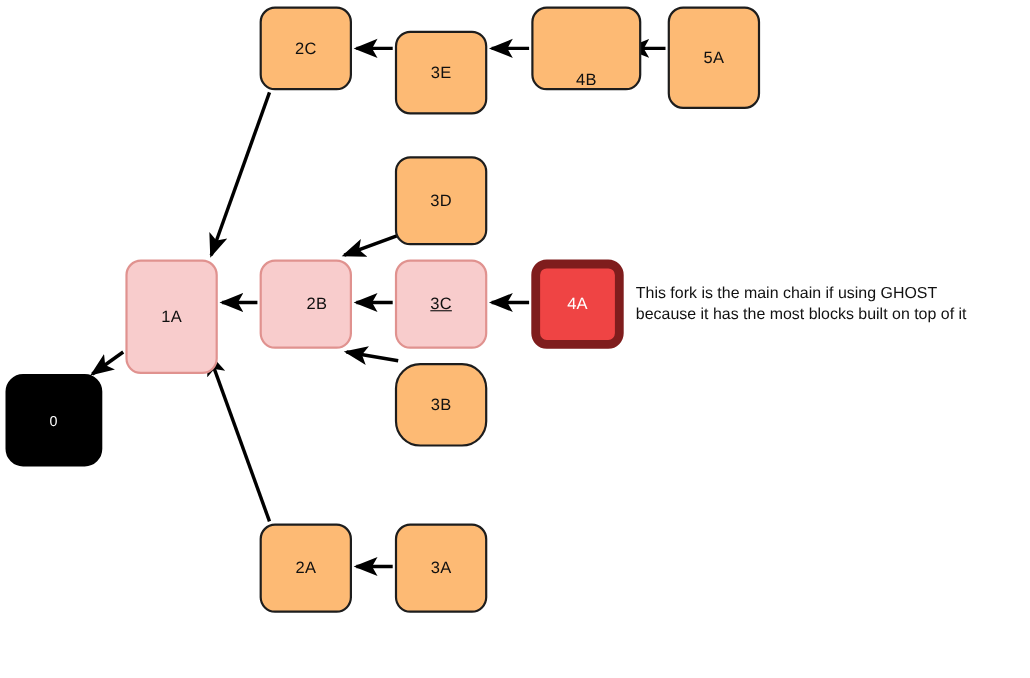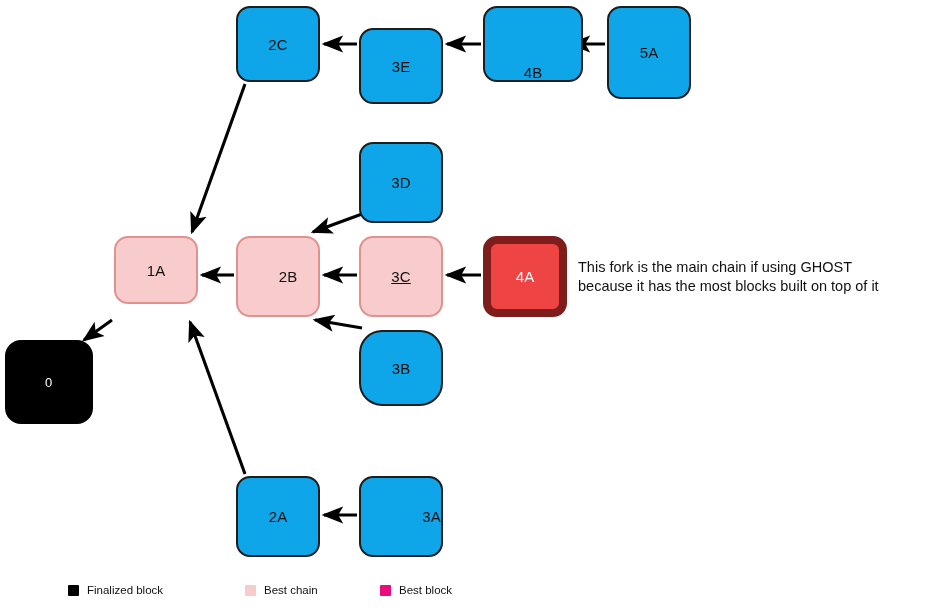--- a/index.html
+++ b/index.html
@@ -38,21 +38,21 @@
     display: flex;
     align-items: center;
     justify-content: center;
     border-radius: 14px;
     font-size: 15px;
     letter-spacing: 0.2px;
     line-height: 1;
     user-select: none;
   }
   .block-plain {
-    background: #0ea5e9;
+    background: #fdba74;
     border: 2px solid #1d1d1d;
     color: #101010;
   }
   .block-bestchain {
     background: #f8cccc;
     border: 2px solid #e0928f;
     color: #101010;
   }
   .block-bestblock {
     background: #ef4444;
@@ -127,21 +127,21 @@
         <line x1="112" y1="320" x2="84" y2="340" marker-end="url(#arrowhead)"></line>
         <line x1="245" y1="474" x2="190" y2="322" marker-end="url(#arrowhead)"></line>
         <line x1="357" y1="515" x2="324" y2="515" marker-end="url(#arrowhead)"></line>
       </g>
   </svg>
 
   <div id="block-layer">
       <div class="block block-finalized" style="left: 5px; top: 340px; width: 88px; height: 84px;">
         <span>0</span>
       </div>
-      <div class="block block-bestchain" style="left: 114px; top: 236px; width: 84px; height: 68px;">
+      <div class="block block-bestchain" style="left: 114px; top: 236px; width: 84px; height: 104px;">
         <span>1A</span>
       </div>
       <div class="block block-bestchain" style="left: 236px; top: 236px; width: 84px; height: 81px; padding-left: 20px;">
         <span>2B</span>
       </div>
       <div class="block block-bestchain" style="left: 359px; top: 236px; width: 84px; height: 81px; text-decoration: underline;">
         <span>3C</span>
       </div>
       <div class="block block-bestblock" style="left: 483px; top: 236px; width: 84px; height: 81px;">
         <span>4A</span>
@@ -160,36 +160,22 @@
       </div>
       <div class="block block-plain" style="left: 359px; top: 142px; width: 84px; height: 81px;">
         <span>3D</span>
       </div>
       <div class="block block-plain" style="left: 359px; top: 330px; width: 84px; height: 76px; border-radius: 23px;">
         <span>3B</span>
       </div>
       <div class="block block-plain" style="left: 236px; top: 476px; width: 84px; height: 81px;">
         <span>2A</span>
       </div>
-      <div class="block block-plain" style="left: 359px; top: 476px; width: 84px; height: 81px; justify-content: flex-end;">
+      <div class="block block-plain" style="left: 359px; top: 476px; width: 84px; height: 81px;">
         <span>3A</span>
       </div>
     </div>
 
   <div class="annotation">This fork is the main chain if using GHOST
 because it has the most blocks built on top of it</div>
 
-  <div class="legend">
-      <div class="legend-item" style="left: 68px; top: 0px;">
-        <span class="legend-swatch" style="background: rgb(0, 0, 0);"></span>
-        <span>Finalized block</span>
-      </div>
-      <div class="legend-item" style="left: 245px; top: 0px;">
-        <span class="legend-swatch" style="background: rgb(248, 204, 204);"></span>
-        <span>Best chain</span>
-      </div>
-      <div class="legend-item" style="left: 380px; top: 0px;">
-        <span class="legend-swatch" style="background: rgb(236, 10, 127);"></span>
-        <span>Best block</span>
-      </div>
-    </div>
 
 </div>
 
 </body></html>

